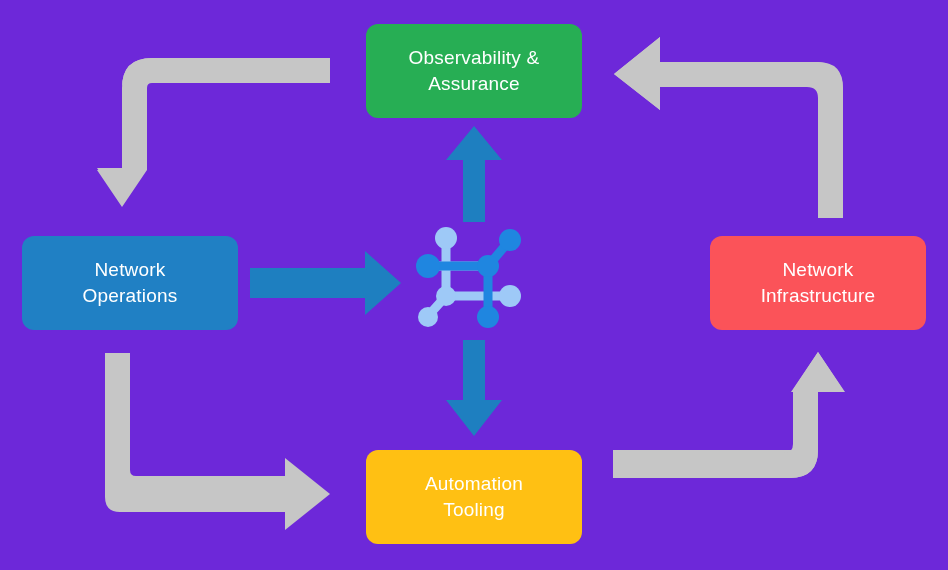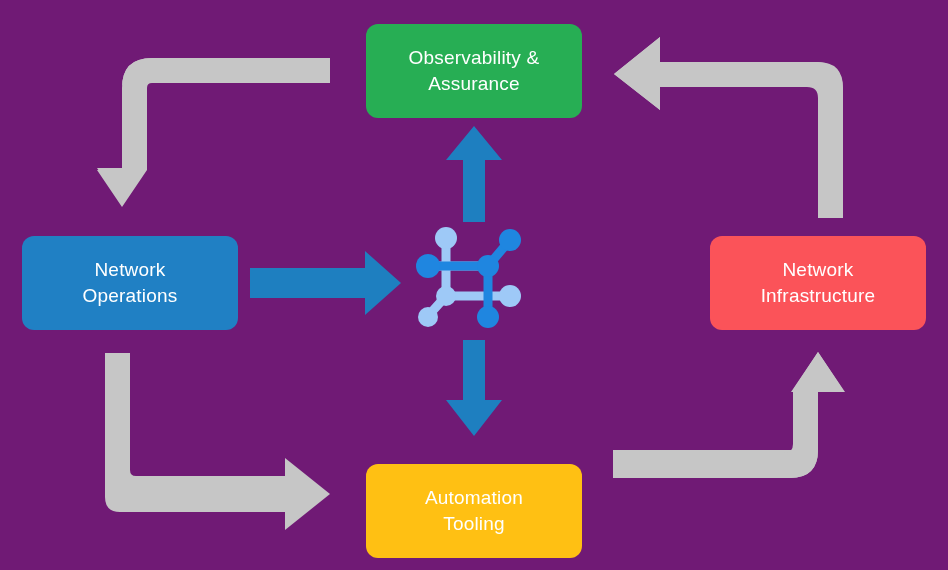--- a/index.html
+++ b/index.html
@@ -46,21 +46,21 @@
     height: 94px;
   }
   #box-infrastructure {
     left: 710px;
     top: 236px;
     width: 216px;
     height: 94px;
   }
   #box-automation {
     left: 366px;
-    top: 464px;
+    top: 450px;
     width: 216px;
     height: 94px;
   }
 
   .svg-layer {
     position: absolute;
     left: 0;
     top: 0;
     width: 948px;
     height: 570px;
@@ -71,21 +71,21 @@
     position: absolute;
     left: 414px;
     top: 218px;
     width: 120px;
     height: 120px;
   }
 </style>
 </head>
 <body style="background: rgb(0, 0, 0);">
 
-<div id="stage" style="background: #701a75;">
+<div id="stage" style="background: #6d28d9;">
 
   <svg class="svg-layer" viewBox="0 0 948 570" xmlns="http://www.w3.org/2000/svg">
 
     <g>
       <path d="M 330,58 L 152,58 Q 122,58 122,88 L 122,168 L 147,168 L 122,205 L 97,168 L 122,168 L 122,88 Q 122,83 127,83 L 330,83 Z" fill="#c6c6c6"></path>
       <path d="M 330,58 L 152,58 Q 122,58 122,88 L 122,170 L 97,170 L 122,207 L 147,170 L 147,88 Q 147,83 152,83 L 330,83 Z" fill="#c6c6c6"></path>
     </g>
 
     <g>
       <path d="M 105,353 L 105,458 Q 105,488 135,488 L 285,488 L 285,463 L 325,494 L 285,525 L 285,500 L 135,500 Q 117,500 117,482 L 117,353 Z" fill="#c6c6c6"></path>

